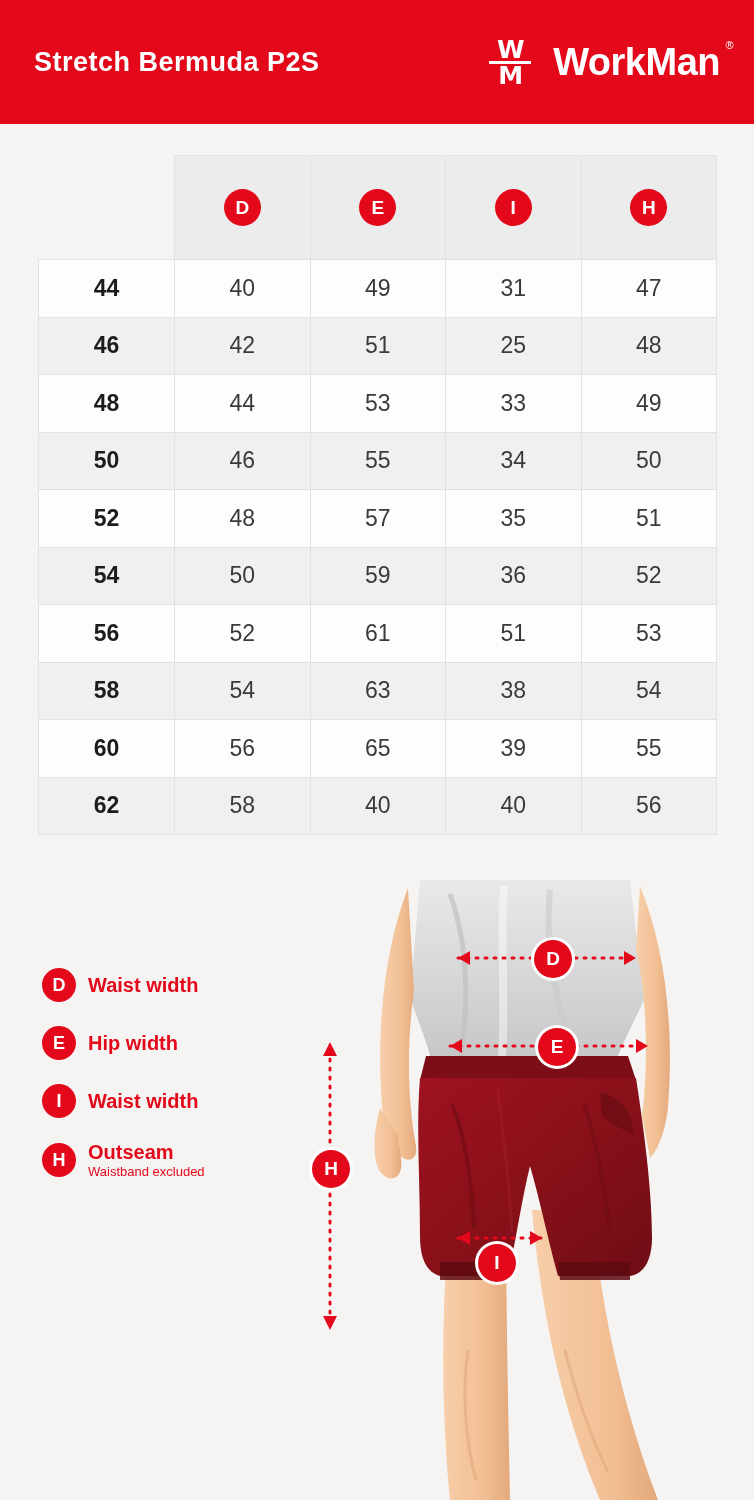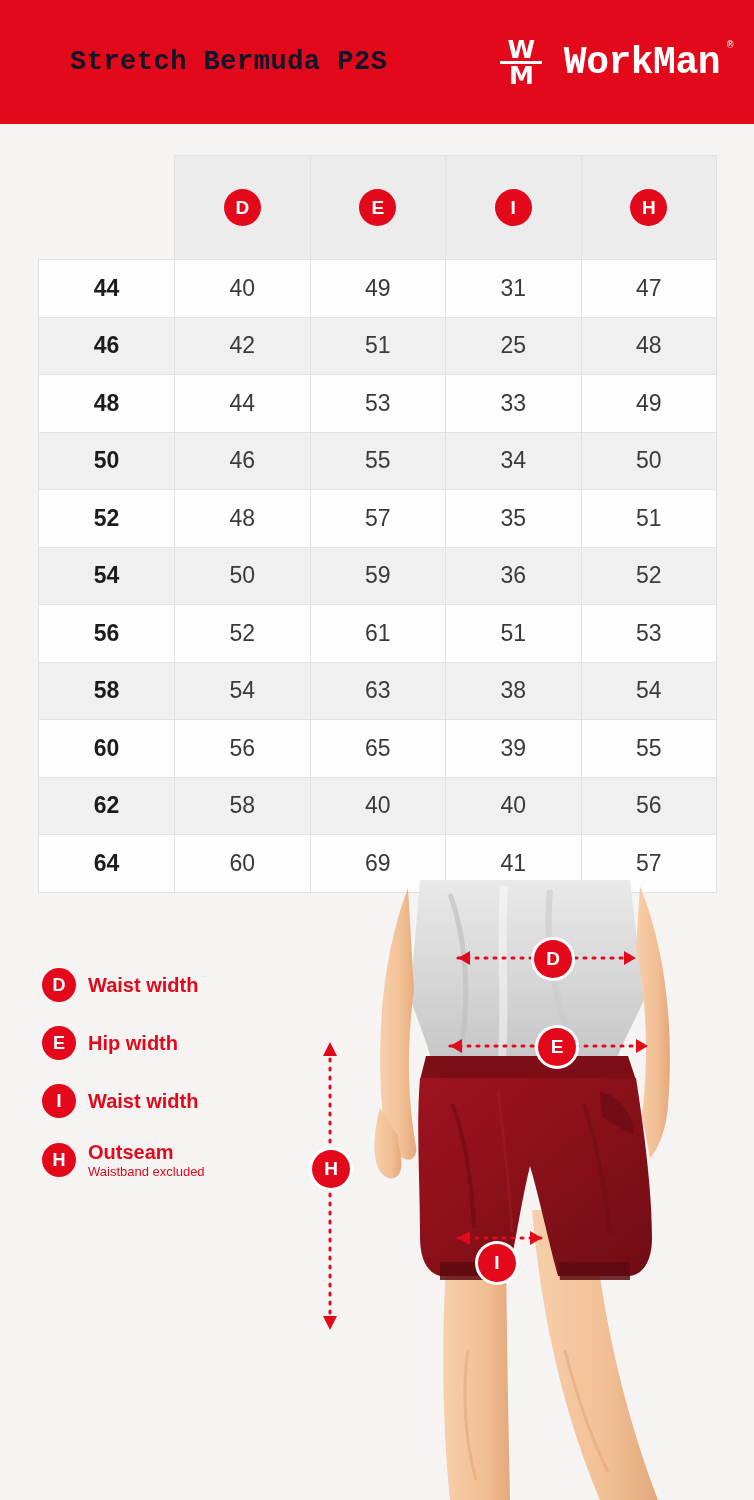--- a/index.html
+++ b/index.html
@@ -19,27 +19,26 @@
   .header {
     position: relative;
     width: 754px; height: 124px;
     background: #e3091b;
     display: flex;
     align-items: center;
     justify-content: space-between;
     padding: 0 34px;
   }
   .product-title {
-    color: #0f172a;
+    color: #ffffff;
     font-size: 27px;
     font-weight: bold;
     letter-spacing: 0.5px;
-    font-family: Liberation Mono, monospace;
+    font-family: Liberation Sans, sans-serif;
     text-shadow: 0 0 1px rgba(0,0,0,.15);
-    margin-left: 36px;
   }
   .brand {
     display: flex;
     align-items: center;
     gap: 14px;
   }
   .brand-mark {
     position: relative;
     width: 58px; height: 58px;
     display: flex;
@@ -60,21 +59,21 @@
     width: 42px; height: 3px;
     background: #fff;
     margin: 2px 0;
   }
   .brand-name {
     position: relative;
     color: #fff;
     font-size: 38px;
     font-weight: bold;
     letter-spacing: -0.5px;
-    font-family: Liberation Mono, monospace;
+    font-family: Liberation Sans, sans-serif;
   }
   .brand-reg {
     position: absolute;
     top: -2px; right: -13px;
     font-size: 11px;
     font-weight: normal;
   }
 
   
   .table-wrap {
@@ -305,27 +304,20 @@
           <td>65</td>
           <td>39</td>
           <td>55</td>
         </tr>
         <tr>
           <td class="size-cell">62</td>
           <td>58</td>
           <td>40</td>
           <td>40</td>
           <td>56</td>
-        </tr>
-        <tr>
-          <td class="size-cell">64</td>
-          <td>60</td>
-          <td>69</td>
-          <td>41</td>
-          <td>57</td>
         </tr>
       </tbody>
     </table>
   </div>
 
   <div class="legend">
     <div class="legend-row">
       <div class="legend-badge">D</div>
       <div class="legend-text">
         <div class="legend-label">Waist width</div>

